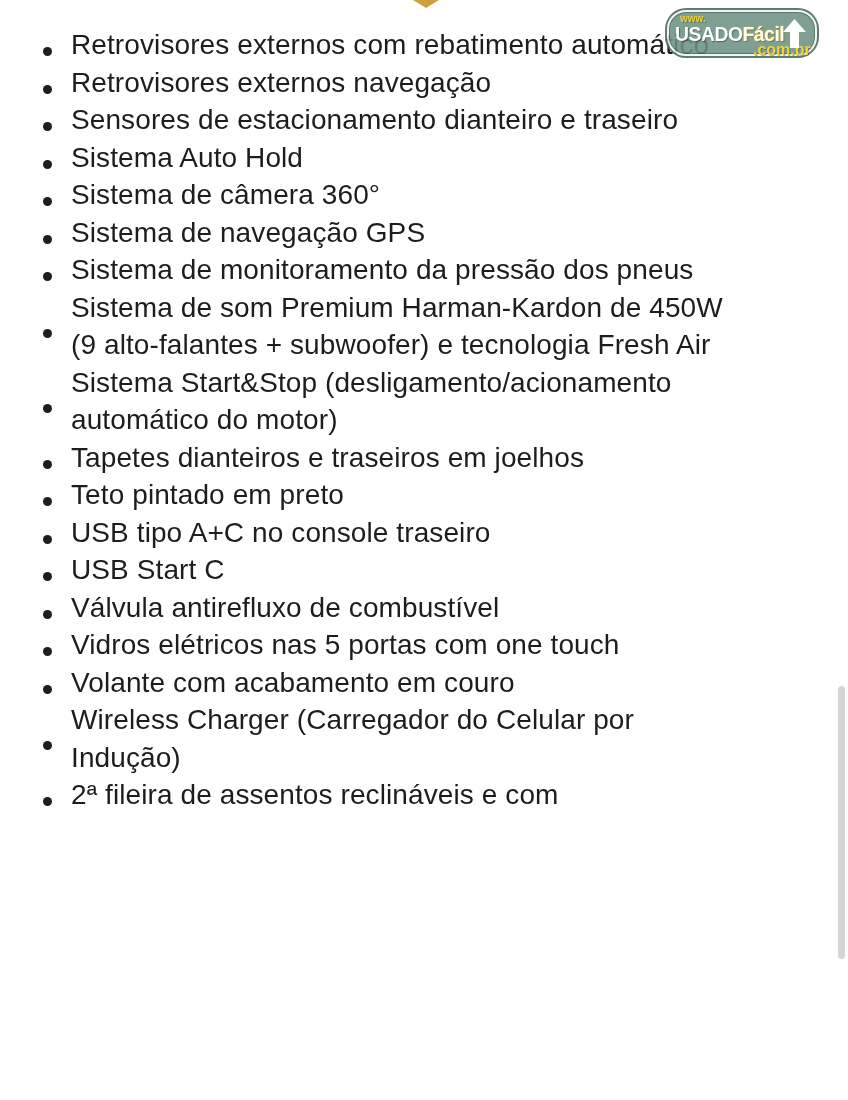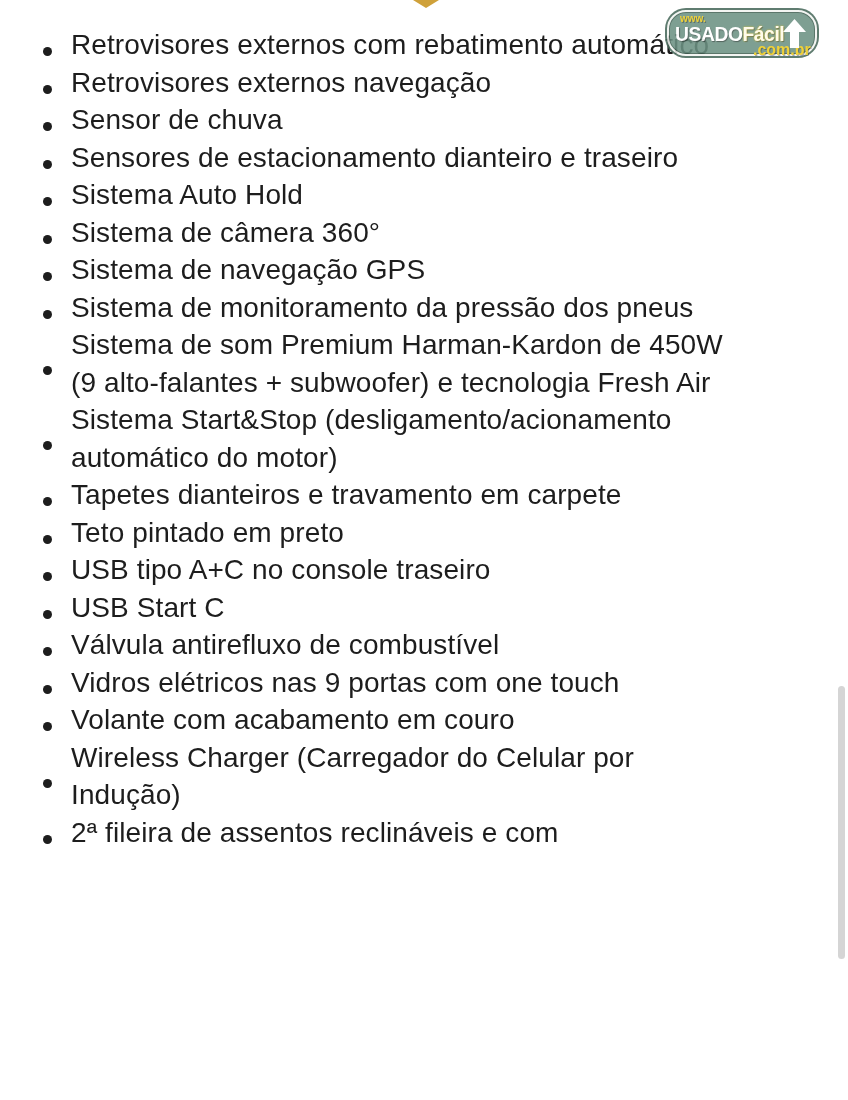--- a/index.html
+++ b/index.html
@@ -132,24 +132,20 @@
   <li class="item">
       <span class="bullet"></span>
       <span class="txt">Retrovisores externos com rebatimento automático</span>
     </li>
   <li class="item">
       <span class="bullet"></span>
       <span class="txt">Retrovisores externos navegação</span>
     </li>
   <li class="item">
       <span class="bullet"></span>
-      <span class="txt">Sensor de chuva</span>
-    </li>
-  <li class="item">
-      <span class="bullet"></span>
       <span class="txt">Sensores de estacionamento dianteiro e traseiro</span>
     </li>
   <li class="item">
       <span class="bullet"></span>
       <span class="txt">Sistema Auto Hold</span>
     </li>
   <li class="item">
       <span class="bullet"></span>
       <span class="txt">Sistema de câmera 360°</span>
     </li>
@@ -166,41 +162,41 @@
       <span class="txt">Sistema de som Premium Harman-Kardon de 450W
 (9 alto-falantes + subwoofer) e tecnologia Fresh Air</span>
     </li>
   <li class="item">
       <span class="bullet"></span>
       <span class="txt">Sistema Start&amp;Stop (desligamento/acionamento
 automático do motor)</span>
     </li>
   <li class="item">
       <span class="bullet"></span>
-      <span class="txt">Tapetes dianteiros e travamento em carpete</span>
+      <span class="txt">Tapetes dianteiros e traseiros em joelhos</span>
     </li>
   <li class="item">
       <span class="bullet"></span>
       <span class="txt">Teto pintado em preto</span>
     </li>
   <li class="item">
       <span class="bullet"></span>
       <span class="txt">USB tipo A+C no console traseiro</span>
     </li>
   <li class="item">
       <span class="bullet"></span>
       <span class="txt">USB Start C</span>
     </li>
   <li class="item">
       <span class="bullet"></span>
       <span class="txt">Válvula antirefluxo de combustível</span>
     </li>
   <li class="item">
       <span class="bullet"></span>
-      <span class="txt">Vidros elétricos nas 9 portas com one touch</span>
+      <span class="txt">Vidros elétricos nas 5 portas com one touch</span>
     </li>
   <li class="item">
       <span class="bullet"></span>
       <span class="txt">Volante com acabamento em couro</span>
     </li>
   <li class="item">
       <span class="bullet"></span>
       <span class="txt">Wireless Charger (Carregador do Celular por
 Indução)</span>
     </li>

